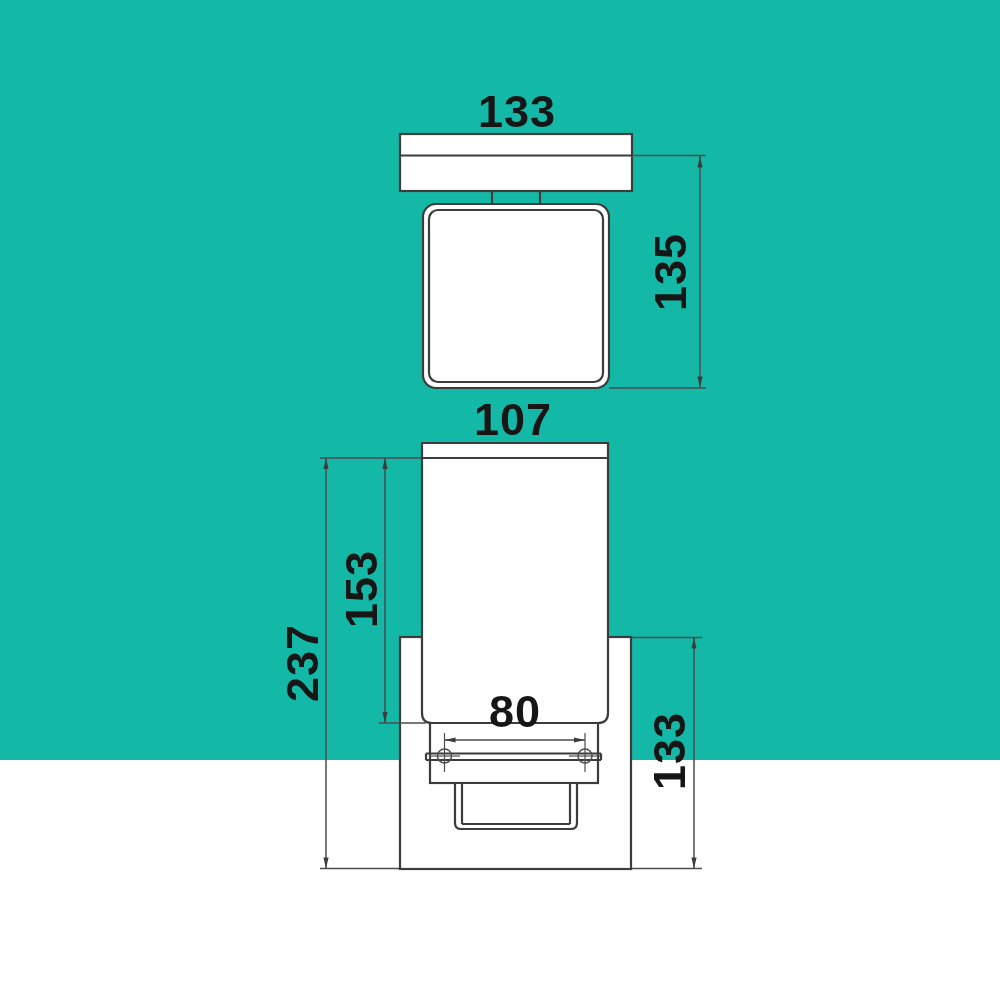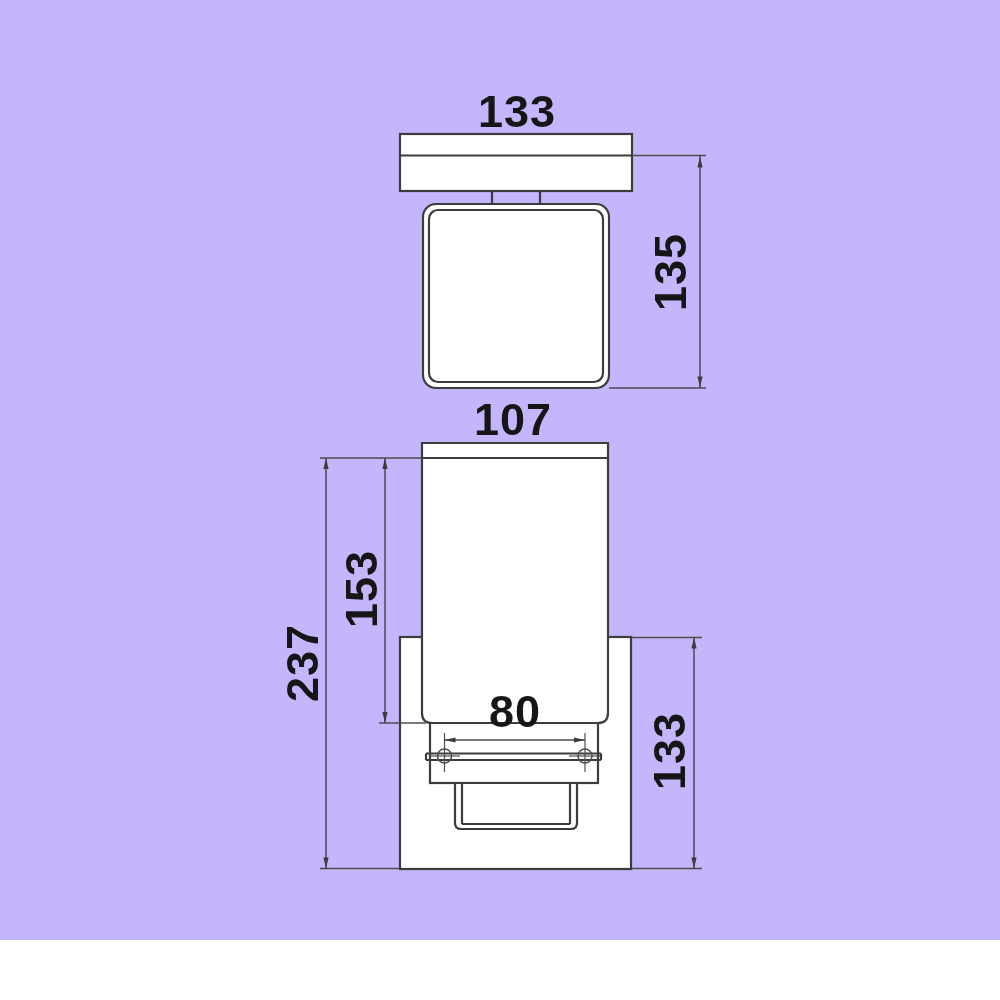--- a/index.html
+++ b/index.html
@@ -5,22 +5,22 @@
   html, body {
     margin: 0;
     padding: 0;
     background: #ffffff;
     width: 1000px;
     height: 1000px;
     overflow: hidden;
   }
   .canvas-wrap {
     width: 1000px;
-    height: 940px;
-    background: #c4b5fd;
+    height: 760px;
+    background: #14b8a6;
   }
   svg { display: block; }
   .obj {
     fill: none;
     stroke: #3c3c3c;
     stroke-width: 2.2;
     stroke-linejoin: miter;
   }
   .objfill {
     fill: #ffffff;

